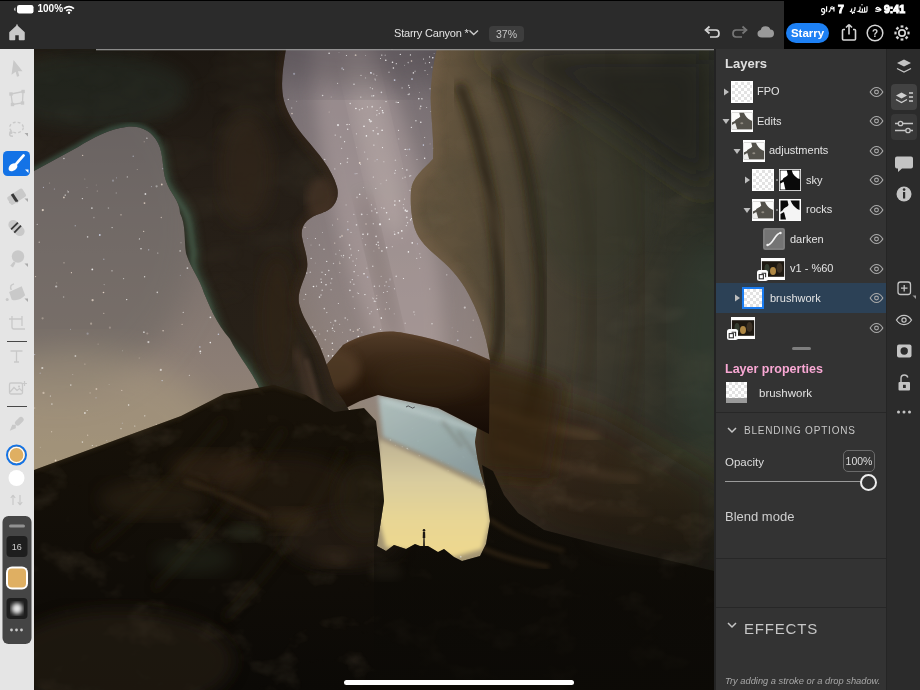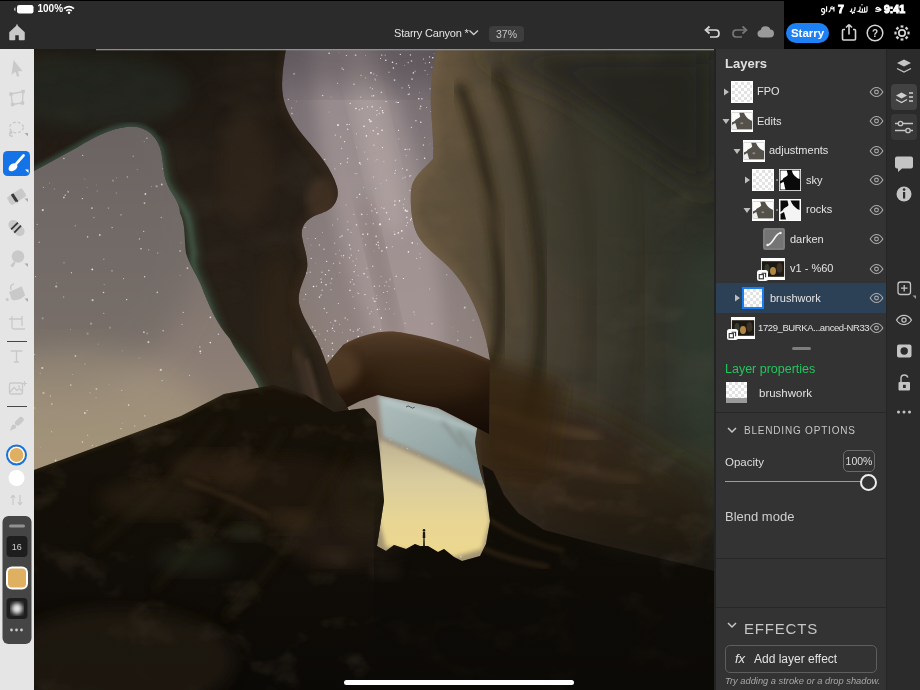--- a/index.html
+++ b/index.html
@@ -2016,58 +2016,51 @@
               <ellipse cx="6.0" cy="11.0" rx="2.5" ry="5" fill="#343c30"></ellipse>
               <ellipse cx="18.5" cy="10.0" rx="3" ry="5" fill="#3d3225"></ellipse>
             </svg>
             <svg width="11" height="11" viewBox="0 0 11 11" style="position:absolute;left:-4px;bottom:-1px">
               <rect width="11" height="11" rx="2.5" fill="#fdfdfd"></rect>
               <rect x="2.2" y="4.6" width="4.2" height="4.2" fill="none" stroke="#333" stroke-width="1.1"></rect>
               <path d="M4.6,3.2 L8.6,3.2 L8.6,7.2" fill="none" stroke="#333" stroke-width="1.1"></path>
             </svg>
           </div>
         </div>
-        <div style="position:absolute;left:42px;top:263.5px;height:29.5px;display:flex;align-items:center;font-size:11px;color:#e3e3e3;white-space:nowrap">
-          <span style="font-size:9.5px;letter-spacing:-0.4px">1729_BURKA...anced-NR33</span>
-        </div>
         <div style="position:absolute;left:153px;top:272.5px">
           <svg width="15" height="12" viewBox="0 0 15 12">
             <path d="M1.2,6 C3,2.9 5.1,1.5 7.5,1.5 C9.9,1.5 12,2.9 13.8,6 C12,9.1 9.9,10.5 7.5,10.5 C5.1,10.5 3,9.1 1.2,6 Z" fill="none" stroke="#a9a9a9" stroke-width="1.15"></path>
             <circle cx="7.5" cy="6" r="1.9" fill="none" stroke="#a9a9a9" stroke-width="1.1"></circle>
           </svg>
         </div>
         <div style="position:absolute;left:60px;top:130.0px;width:2px;height:2px;background:#999;border-radius:50%"></div>
         <div style="position:absolute;left:60px;top:159.5px;width:2px;height:2px;background:#999;border-radius:50%"></div>
       </div>
  <div class="abs" style="left:76px;top:298px;width:19px;height:3px;background:#7e7e7e;border-radius:1.5px"></div>
- <div class="abs" style="left:9px;top:313px;font-size:12.5px;font-weight:normal;color:#22c55e">Layer properties</div>
+ <div class="abs" style="left:9px;top:313px;font-size:12.5px;font-weight:bold;color:#f9a8d4">Layer properties</div>
  <div class="abs" style="left:10px;top:333px;width:21px;height:21px;background:#fff;background-image:conic-gradient(#e2e2e2 25%,#ffffff 0 50%,#e2e2e2 0 75%,#ffffff 0);background-size:6px 6px;">
         <div style="position:absolute;left:0;bottom:0;width:21px;height:5px;background:#9a9a9a"></div>
       </div>
  <div class="abs" style="left:43px;top:338px;font-size:11.5px;color:#e0e0e0">brushwork</div>
  <div class="abs" style="left:0;top:362.5px;width:170px;height:1px;background:#272727"></div>
  <svg class="abs" style="left:11px;top:377px" width="10" height="8" viewBox="0 0 10 8">
         <path d="M1,2 L5,6 L9,2" stroke="#c6c6c6" stroke-width="1.5" fill="none"></path>
       </svg>
  <div class="abs" style="left:28px;top:376px;font-size:10px;letter-spacing:0.8px;color:#c6c6c6">BLENDING OPTIONS</div>
  <div class="abs" style="left:9px;top:407px;font-size:11.5px;color:#dddddd">Opacity</div>
  <div class="abs" style="left:127px;top:401px;width:30px;height:20px;border:1px solid #6a6a6a;border-radius:5px;color:#dddddd;font-size:10.5px;text-align:center;line-height:20px">100%</div>
  <div class="abs" style="left:9px;top:431.5px;width:150px;height:1.5px;background:#9b9b9b"></div>
  <div class="abs" style="left:144px;top:425px;width:13px;height:13px;border:2px solid #ededed;border-radius:50%;background:#333"></div>
  <div class="abs" style="left:9px;top:460px;font-size:13px;color:#cfcfcf">Blend mode</div>
  <div class="abs" style="left:0;top:508.5px;width:170px;height:1px;background:#272727"></div>
  <div class="abs" style="left:0;top:557.5px;width:170px;height:1px;background:#272727"></div>
  <svg class="abs" style="left:11px;top:572px" width="10" height="8" viewBox="0 0 10 8">
         <path d="M1,2 L5,6 L9,2" stroke="#c6c6c6" stroke-width="1.5" fill="none"></path>
       </svg>
  <div class="abs" style="left:28px;top:571px;font-size:15px;letter-spacing:0.8px;color:#c6c6c6">EFFECTS</div>
- <div class="abs" style="left:9px;top:596px;width:150px;height:26px;border:1px solid #5e5e5e;border-radius:5px">
-   <span style="position:absolute;left:9px;top:5px;font-size:13px;font-style:italic;color:#e4e4e4">fx</span>
-   <span style="position:absolute;left:28px;top:6px;font-size:12px;color:#e4e4e4">Add layer effect</span>
- </div>
  <div class="abs" style="left:9px;top:627px;font-size:9.3px;font-style:italic;color:#a8a8a8;white-space:nowrap">Try adding a stroke or a drop shadow.</div>
 </div>
 <div class="abs" style="left:886px;top:49px;width:34px;height:641px;background:#2b2b2b;border-left:1px solid #252525">
       <svg width="34" height="641" viewBox="0 0 34 641">
 <g stroke="#c4c4c4" fill="none" stroke-width="1.3">
  <path d="M10,14 L17,10.5 L24,14 L17,17.5 Z" fill="#c4c4c4" stroke="none"></path>
  <path d="M10,19.5 L17,23 L24,19.5"></path>
 </g>
 <rect x="4" y="35" width="26" height="26" rx="4" fill="#424242"></rect>
 <g stroke="#d0d0d0" fill="none" stroke-width="1.3">

